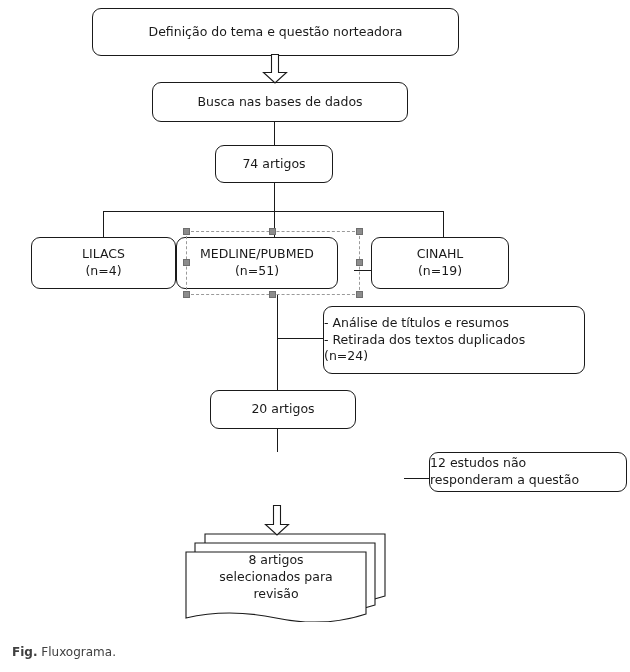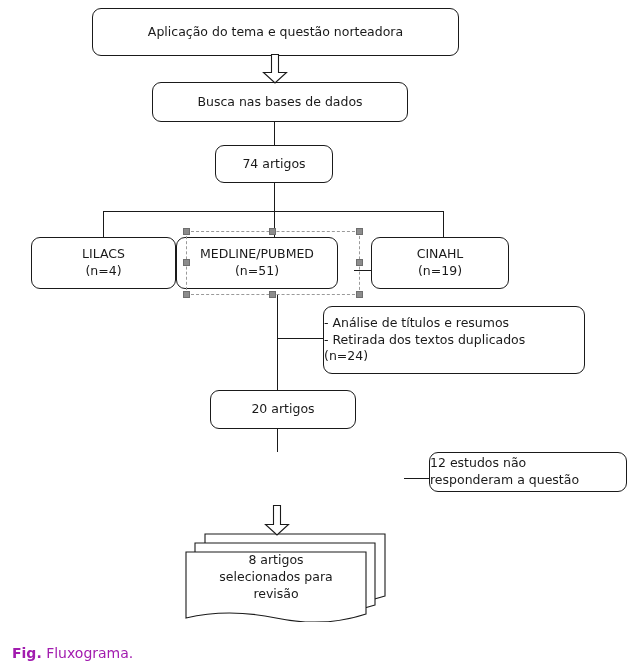--- a/index.html
+++ b/index.html
@@ -87,32 +87,32 @@
     text-align: center;
     font-size: 12.5px;
     line-height: 1.35;
     color: #1a1a1a;
     white-space: pre-line;
   }
 
   
   .caption {
     position: absolute;
-    font-size: 14px;
-    color: #a21caf;
+    font-size: 12px;
+    color: #404040;
   }
   .caption b { font-weight: bold; }
 </style>
 </head>
 <body>
 
 <div id="canvas">
 
   <div class="node" style="left:92px; top:8px; width:367px; height:48px;">
-    <span class="txt">Aplicação do tema e questão norteadora</span>
+    <span class="txt">Definição do tema e questão norteadora</span>
   </div>
 
   <div class="block-arrow" style="left:262px; top:54px; width:26px; height:30px;">
     <svg width="26" height="30" viewBox="0 0 26 30">
       <path d="M 9.5 0.5 L 16.5 0.5 L 16.5 18.5 L 24.5 18.5 L 13 29 L 1.5 18.5 L 9.5 18.5 Z" fill="#ffffff" stroke="#1a1a1a" stroke-width="1.1" stroke-linejoin="miter"></path>
     </svg>
   </div>
 
   <div class="node" style="left:152px; top:82px; width:256px; height:40px;">
     <span class="txt">Busca nas bases de dados</span>

